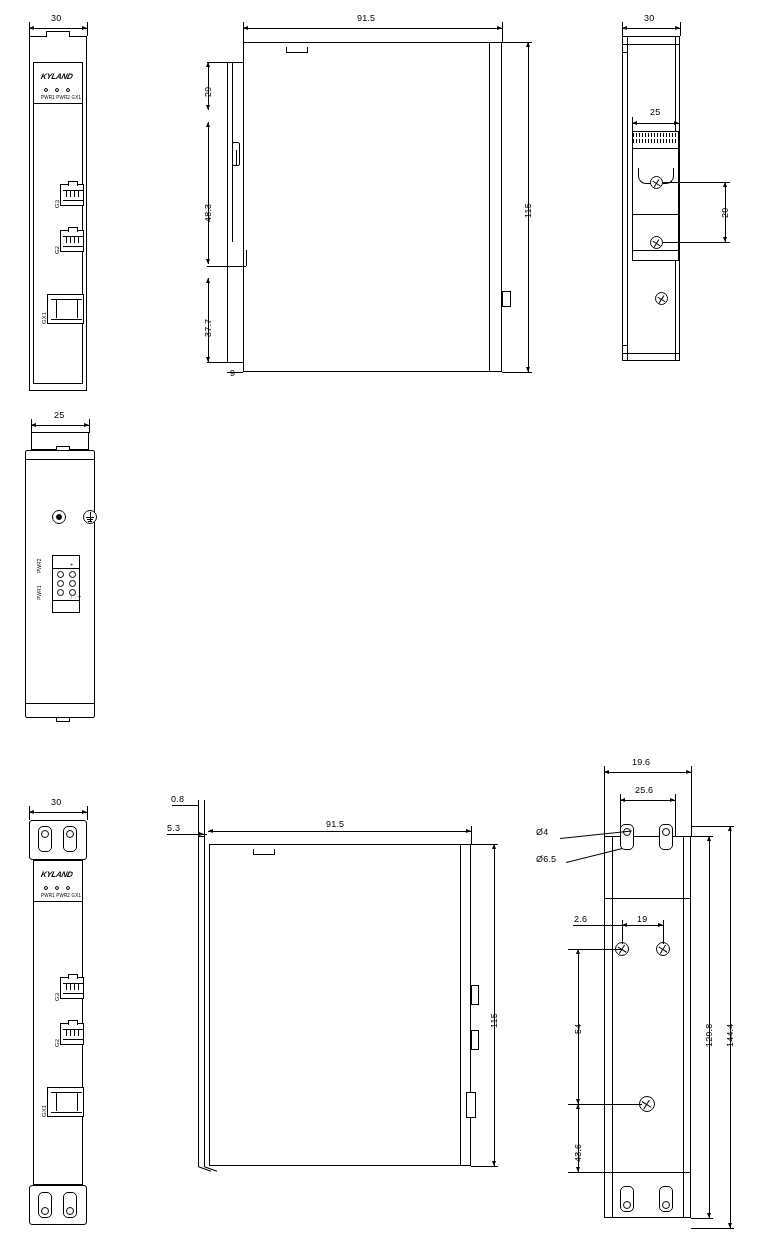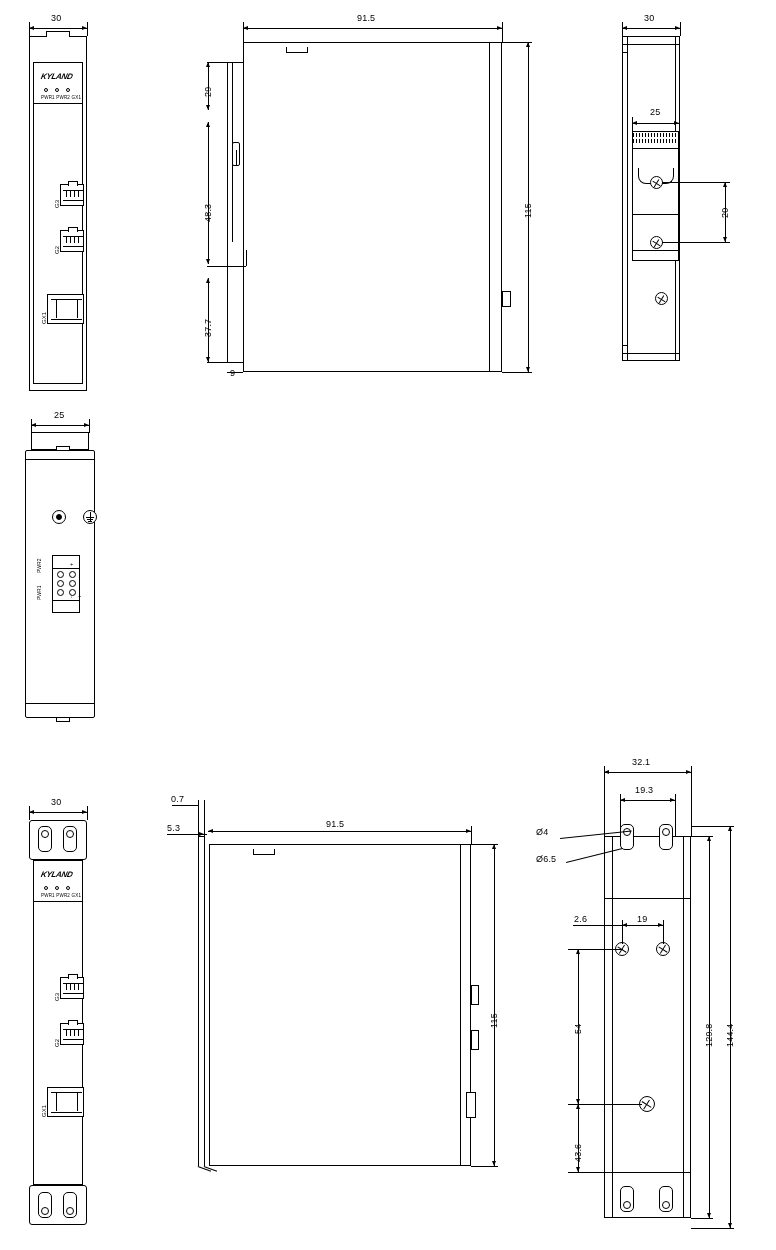--- a/index.html
+++ b/index.html
@@ -300,21 +300,21 @@
     <div class="slot" style="left:63px;top:1192px;width:14px;height:26px;">
       <div class="ih" style="top:14px;width:8px;height:8px;"></div>
     </div>
   </div>
 
   <div class="blk">
 
     <div class="ln hl" style="left:172px;top:805px;width:26px;"></div>
     <div class="ln vl" style="left:198px;top:800px;height:36px;"></div>
     <div class="ln vl" style="left:204px;top:800px;height:36px;"></div>
-    <div class="dim" style="left:171px;top:795px;">0.7</div>
+    <div class="dim" style="left:171px;top:795px;">0.8</div>
 
     <div class="ln hl" style="left:167px;top:834px;width:40px;"></div>
     <div class="arrowR" style="left:199px;top:831.5px;"></div>
     <div class="dim" style="left:167px;top:824px;">5.3</div>
 
     <div class="ln hl" style="left:208px;top:831px;width:263px;"></div>
     <div class="arrowL" style="left:208px;top:828.5px;"></div>
     <div class="arrowR" style="left:466px;top:828.5px;"></div>
     <div class="ln vl" style="left:471px;top:826px;height:18px;"></div>
     <div class="dim" style="left:326px;top:820px;">91.5</div>
@@ -341,28 +341,28 @@
     <div class="dim v" style="left:490px;top:1028px;">115</div>
   </div>
 
   <div class="blk">
 
     <div class="ln hl" style="left:604px;top:772px;width:87px;"></div>
     <div class="arrowL" style="left:604px;top:769.5px;"></div>
     <div class="arrowR" style="left:686px;top:769.5px;"></div>
     <div class="ln vl" style="left:604px;top:766px;height:70px;"></div>
     <div class="ln vl" style="left:691px;top:766px;height:70px;"></div>
-    <div class="dim" style="left:632px;top:758px;">32.1</div>
+    <div class="dim" style="left:632px;top:758px;">19.6</div>
 
     <div class="ln hl" style="left:620px;top:800px;width:55px;"></div>
     <div class="arrowL" style="left:620px;top:797.5px;"></div>
     <div class="arrowR" style="left:670px;top:797.5px;"></div>
     <div class="ln vl" style="left:620px;top:794px;height:42px;"></div>
     <div class="ln vl" style="left:675px;top:794px;height:42px;"></div>
-    <div class="dim" style="left:635px;top:786px;">19.3</div>
+    <div class="dim" style="left:635px;top:786px;">25.6</div>
 
     <div class="box" style="left:604px;top:836px;width:87px;height:382px;"></div>
     <div class="ln vl" style="left:612px;top:837px;height:380px;"></div>
     <div class="ln vl" style="left:683px;top:837px;height:380px;"></div>
     <div class="ln hl" style="left:604px;top:898px;width:87px;"></div>
     <div class="ln hl" style="left:604px;top:1172px;width:87px;"></div>
 
     <div class="slot" style="left:620px;top:824px;width:14px;height:26px;">
       <div class="ih" style="top:3px;width:8px;height:8px;"></div>
     </div>

